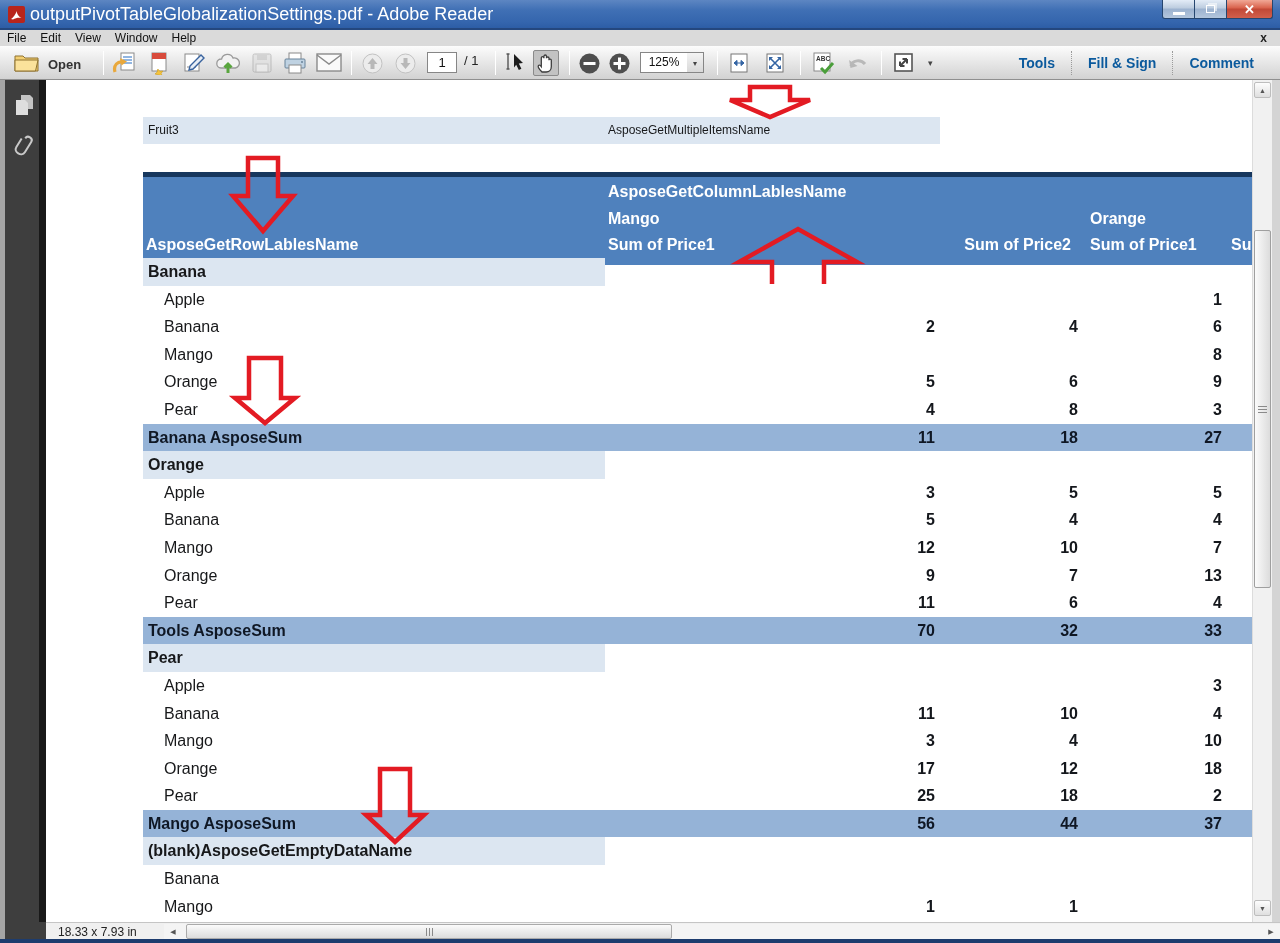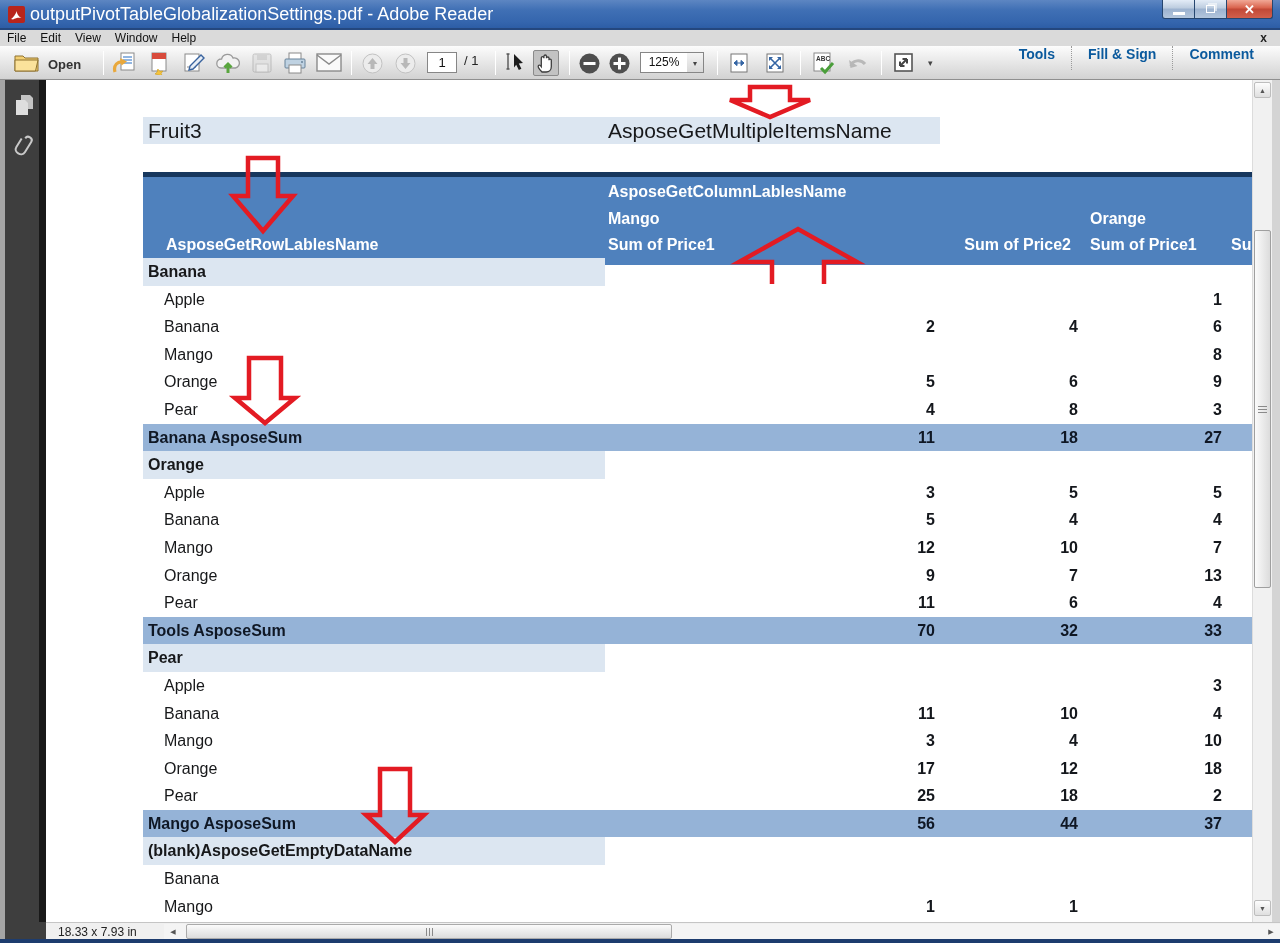--- a/index.html
+++ b/index.html
@@ -41,48 +41,48 @@
   .open-label{font-size:13px;font-weight:bold;color:#333;margin-left:8px}
   .pagebox{position:absolute;left:427px;top:6px;width:30px;height:21px;background:#fff;
     border:1px solid #868686;font-size:13px;text-align:center;line-height:19px;color:#111}
   .pagetotal{position:absolute;left:464px;top:7px;font-size:13px;color:#222}
   .tool-active{background:#c2c2c2;border:1px solid #8a8a8a;border-radius:2px}
   .zoombox{position:absolute;left:640px;top:6px;width:48px;height:21px;background:#fff;
     border:1px solid #868686;font-size:12px;text-align:center;line-height:19px;color:#111}
   .zoomdrop{position:absolute;left:687px;top:6px;width:17px;height:21px;border:1px solid #868686;border-left:none;
     background:linear-gradient(180deg,#f4f4f4,#d8d8d8);font-size:8px;color:#444;text-align:center;line-height:21px}
   .caret{font-size:9px;color:#444}
-  .tb-links{position:absolute;right:10px;top:0;height:33px;display:flex;align-items:flex-start}
+  .tb-links{position:absolute;right:10px;top:0;height:33px;display:flex;align-items:center}
   .tb-link{font-size:14px;font-weight:bold;color:#0b5a9d;padding:0 16px;white-space:nowrap}
   .dotted-sep{width:1px;height:24px;border-left:1px dotted #9a9a9a}
 
   
   .side-strip{position:absolute;left:0;top:80px;width:5px;height:858px;background:#a5a5a5}
   .sidebar{position:absolute;left:5px;top:80px;width:34px;height:858px;background:#3e3e3e}
   .side-edge{position:absolute;left:39px;top:80px;width:7px;height:858px;background:#191919}
   .side-icon{position:absolute;left:7px}
 
   
   .doc{position:absolute;left:46px;top:80px;width:1206px;height:842px;background:#fff;overflow:hidden}
   .right-strip{position:absolute;left:1272px;top:80px;width:8px;height:842px;background:#d4d4d4}
 
   .filter-row{position:absolute;left:97px;top:37px;width:797px;height:27px;background:#dce6f1;
-    display:flex;font-size:21px;color:#17181a;line-height:27px}
+    display:flex;font-size:12px;color:#17181a;line-height:27px}
   .filter-field{width:462px;padding-left:5px}
   .filter-sel{width:335px;padding-left:3px}
 
   .phead{position:absolute;left:97px;top:92px;width:1109px;height:93px;background:#4f81bd;color:#fff;font-weight:bold}
   .phead-strip{position:absolute;left:0;top:0;width:1109px;height:5px;background:#17375d}
   .phline{position:absolute;left:0;width:1109px;height:27px;line-height:27px;font-size:16px;display:flex;overflow:hidden}
   .ph-sp{width:462px;flex:none}
   .ph-c1{width:335px;flex:none;padding-left:3px}
   .ph-c2{width:143px;flex:none;text-align:right;padding-right:12px}
   .ph-c3{width:142px;flex:none;padding-left:7px}
   .ph-c4{flex:1;padding-left:6px;white-space:nowrap;overflow:hidden}
-  .ph-rl{width:462px;flex:none;padding-left:23px}
+  .ph-rl{width:462px;flex:none;padding-left:3px}
 
   .rows{position:absolute;left:97px;top:178px;width:1109px}
   .prow{display:flex;height:27.6px;line-height:27.6px;font-size:16px;color:#17181a}
   .prow .cl{width:462px;flex:none;padding-left:5px;white-space:nowrap}
   .prow.detail .cl{padding-left:21px}
   .prow.group .cl{background:#dce6f1;font-weight:bold}
   .prow.sum{background:#95b3d7;font-weight:bold;color:#0f1724}
   .cv{flex:none;text-align:right;font-weight:600;color:#14171c}
   .prow.sum .cv{font-weight:bold;color:#0f1724}
   .cv.c1{width:335px;padding-right:5px}

